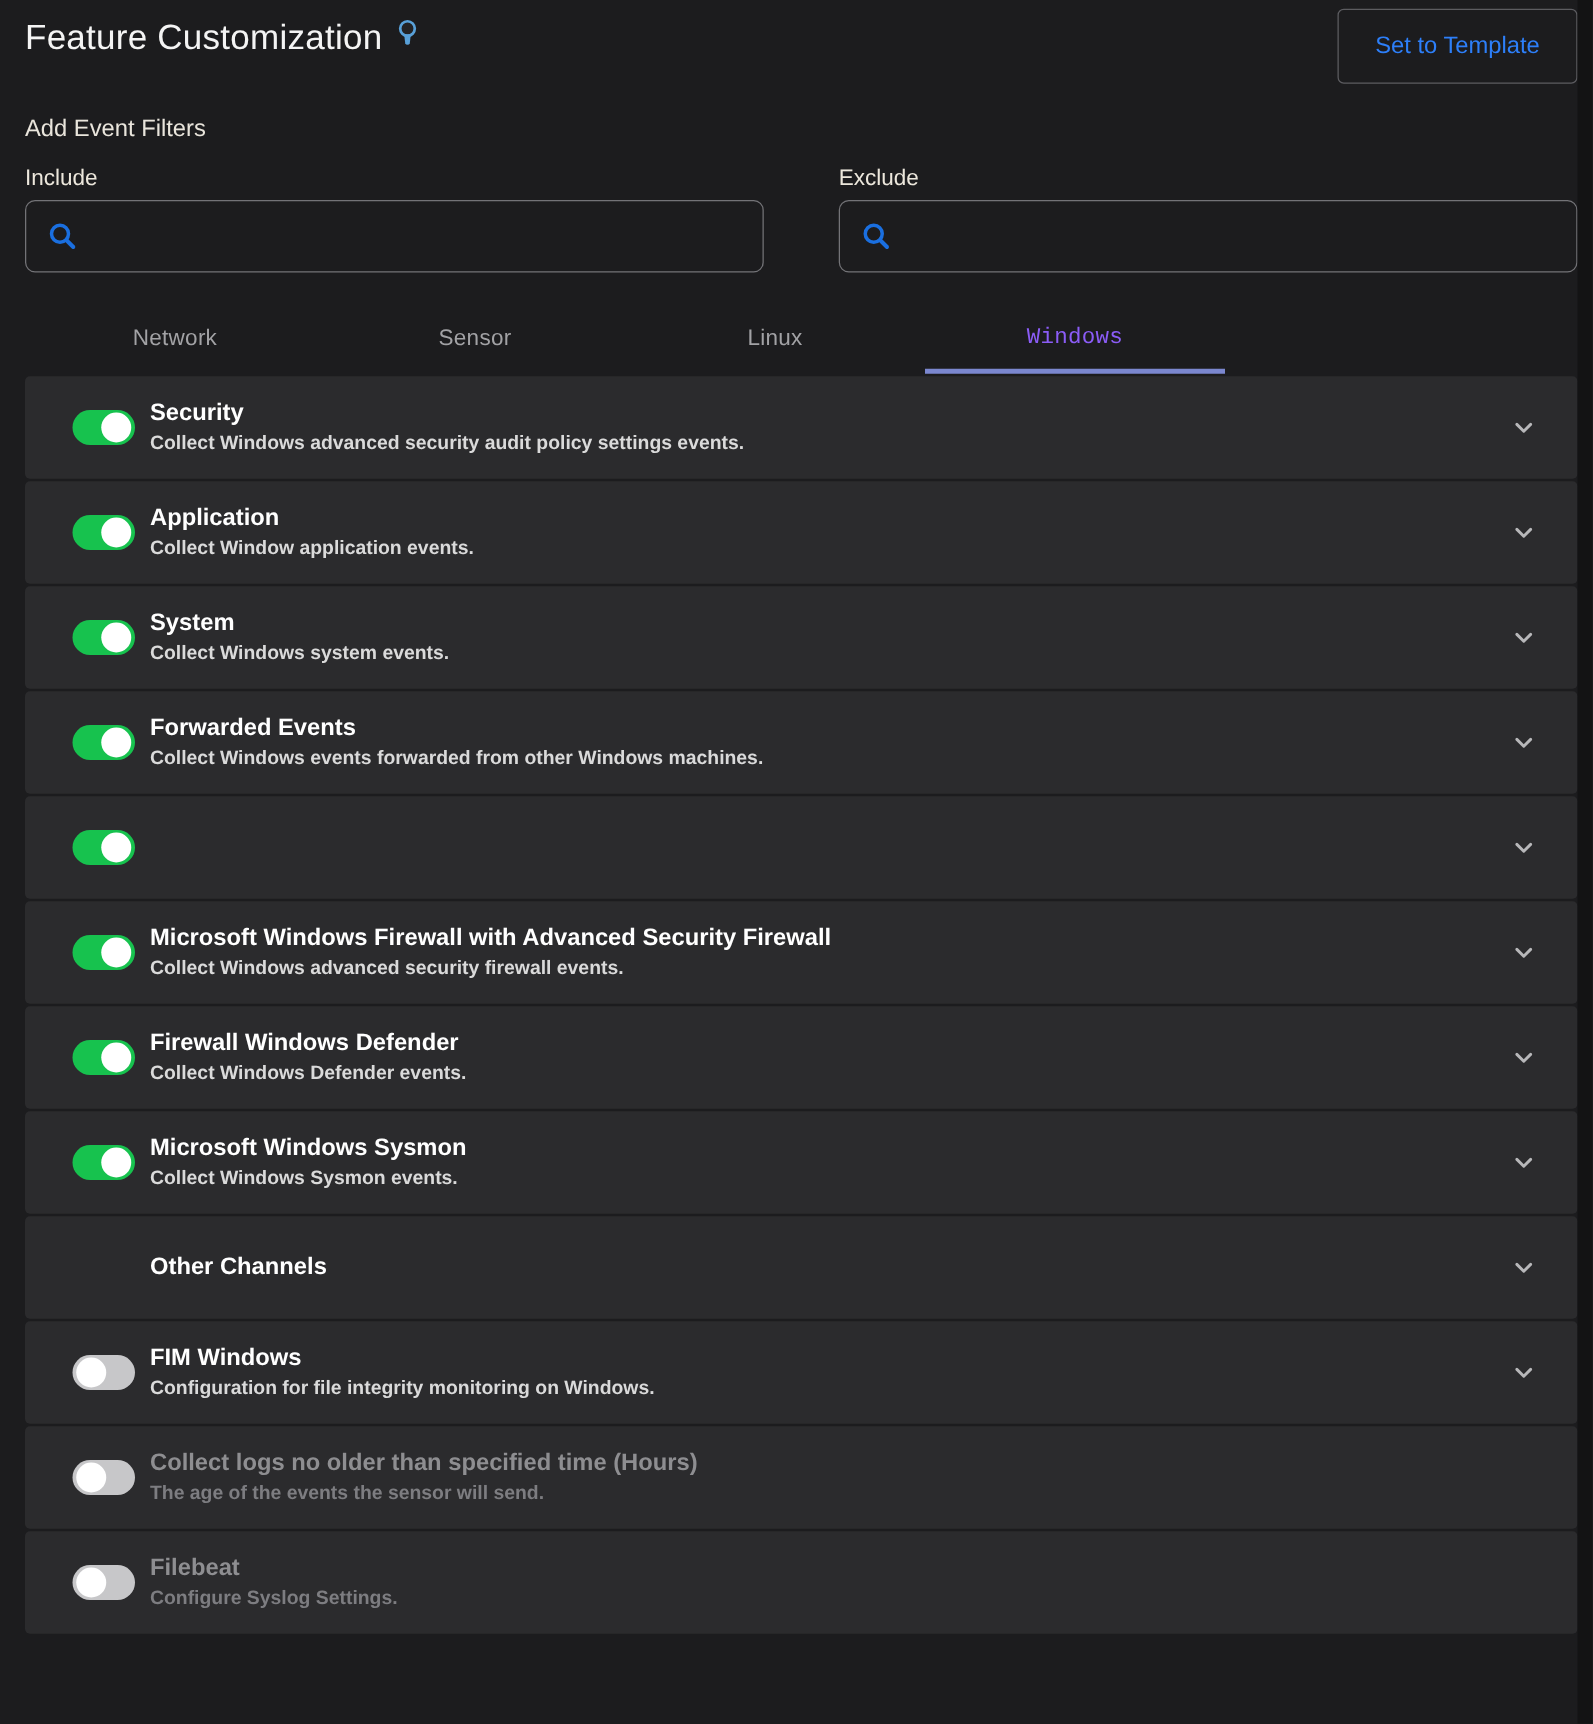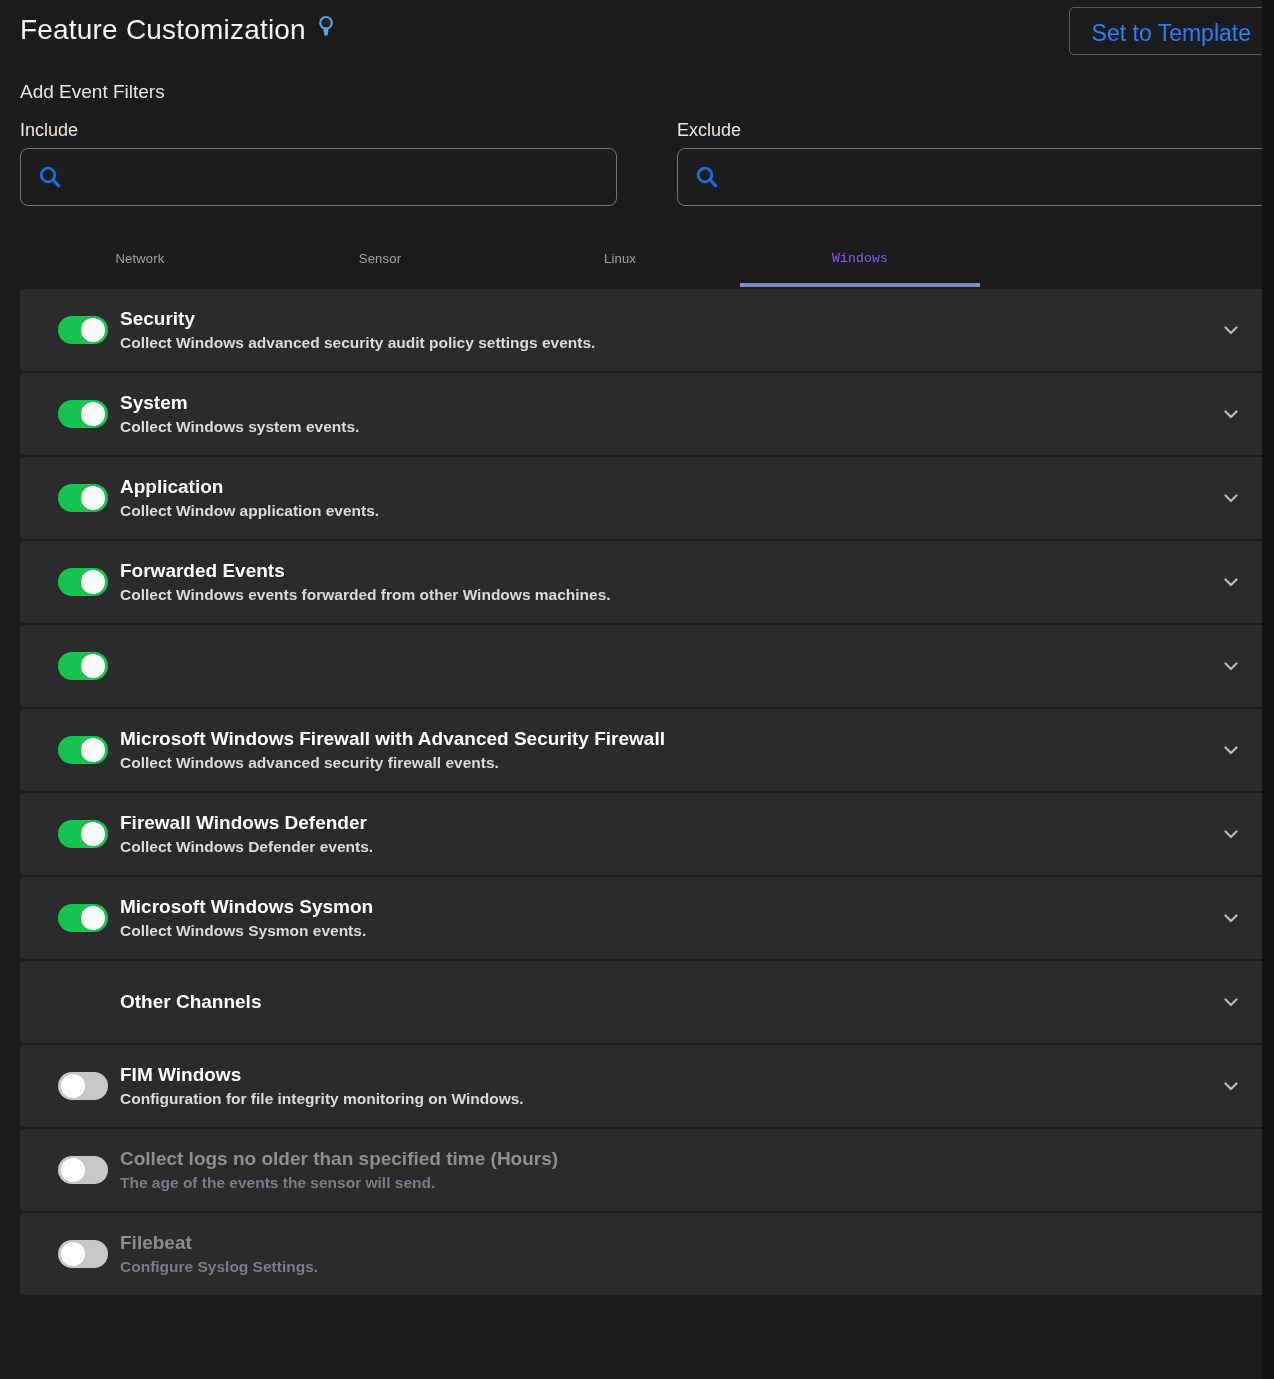--- a/index.html
+++ b/index.html
@@ -12,36 +12,37 @@
     font-family: "Liberation Sans", sans-serif;
     position: relative;
     color: #fff;
   }
   .scroll-strip {
     position: absolute; top: 0; right: 0;
     width: 12px; height: 100%;
     background: #131314;
   }
   .content {
+    margin-right: 12px;
     padding-left: 20px;
     padding-top: 12px;
   }
   
   .hdr { display: flex; justify-content: space-between; align-items: flex-start; }
   .page-title {
     margin: 0; font-size: 28px; font-weight: 400; color: #f4f4f4;
     letter-spacing: 0.2px; display: flex; align-items: center; gap: 10px;
   }
   .bulb { margin-top: 2px; }
   .tpl-btn {
     margin-top: -5px;
-    height: 48px; min-width: 192px; padding: 12px 22px;
+    height: 60px; min-width: 192px; padding: 12px 22px;
     background: transparent;
     border: 1px solid #5c5c60; border-radius: 5px;
-    color: #2d7ff9; font-size: 23px; font-family: inherit;
+    color: #2d7ff9; font-size: 19px; font-family: inherit;
     cursor: pointer;
   }
   
   .filters-heading { margin-top: 26px; font-size: 19px; color: #e9e5dc; }
   .filter-cols { display: flex; gap: 60px; margin-top: 17px; }
   .fcol { flex: 1; }
   .flabel { display: block; font-size: 18px; color: #ece7dc; margin-bottom: 7px; }
   .searchbox {
     height: 58px; border: 1px solid #737377; border-radius: 8px;
     display: flex; align-items: center; padding: 0 14px 0 16px; gap: 12px;
@@ -49,21 +50,21 @@
   }
   .search-ic { flex: none; color: #1a6fe0; display: flex; }
   .searchbox input {
     flex: 1; background: transparent; border: none; outline: none;
     color: #fff; font-size: 17px; font-family: inherit; min-width: 0;
   }
   
   .tabs { display: flex; width: 960px; margin-top: 23px; }
   .tab {
     width: 240px; height: 58px; display: flex; align-items: center; justify-content: center;
-    font-size: 13px; color: #a2a2a5; position: relative; cursor: pointer; letter-spacing: 0.2px;
+    font-size: 18px; color: #a2a2a5; position: relative; cursor: pointer; letter-spacing: 0.2px;
   }
   .tab.active { color: #8b5cf6; font-family: Liberation Mono, monospace; }
   .tab.active .tab-underline {
     position: absolute; left: 0; right: 0; bottom: 0; height: 4px;
     background: #7b87cf;
   }
   .tab-underline { display: none; }
   .tab.active .tab-underline { display: block; }
   
   .rows { margin-top: 2px; font-weight: bold; }
@@ -164,50 +165,50 @@
         <path d="M6.5 9.5l5.5 5.5 5.5-5.5" fill="none" stroke="currentColor" stroke-width="2.3" stroke-linecap="round" stroke-linejoin="round"></path>
       </svg>
     </span>
   </div>
 
   <div class="row">
     <span class="switch on">
       <span class="knob"></span>
     </span>
     <div class="texts">
+      <div class="title">Application</div>
+      <div class="desc">Collect Window application events.</div>
+    </div>
+    <span class="chev">
+      <svg viewBox="0 0 24 24" width="24" height="24">
+        <path d="M6.5 9.5l5.5 5.5 5.5-5.5" fill="none" stroke="currentColor" stroke-width="2.3" stroke-linecap="round" stroke-linejoin="round"></path>
+      </svg>
+    </span>
+  </div>
+
+  <div class="row">
+    <span class="switch on">
+      <span class="knob"></span>
+    </span>
+    <div class="texts">
       <div class="title">System</div>
       <div class="desc">Collect Windows system events.</div>
     </div>
     <span class="chev">
       <svg viewBox="0 0 24 24" width="24" height="24">
         <path d="M6.5 9.5l5.5 5.5 5.5-5.5" fill="none" stroke="currentColor" stroke-width="2.3" stroke-linecap="round" stroke-linejoin="round"></path>
       </svg>
     </span>
   </div>
 
   <div class="row">
     <span class="switch on">
       <span class="knob"></span>
     </span>
     <div class="texts">
-      <div class="title">Application</div>
-      <div class="desc">Collect Window application events.</div>
-    </div>
-    <span class="chev">
-      <svg viewBox="0 0 24 24" width="24" height="24">
-        <path d="M6.5 9.5l5.5 5.5 5.5-5.5" fill="none" stroke="currentColor" stroke-width="2.3" stroke-linecap="round" stroke-linejoin="round"></path>
-      </svg>
-    </span>
-  </div>
-
-  <div class="row">
-    <span class="switch on">
-      <span class="knob"></span>
-    </span>
-    <div class="texts">
       <div class="title">Forwarded Events</div>
       <div class="desc">Collect Windows events forwarded from other Windows machines.</div>
     </div>
     <span class="chev">
       <svg viewBox="0 0 24 24" width="24" height="24">
         <path d="M6.5 9.5l5.5 5.5 5.5-5.5" fill="none" stroke="currentColor" stroke-width="2.3" stroke-linecap="round" stroke-linejoin="round"></path>
       </svg>
     </span>
   </div>
 

